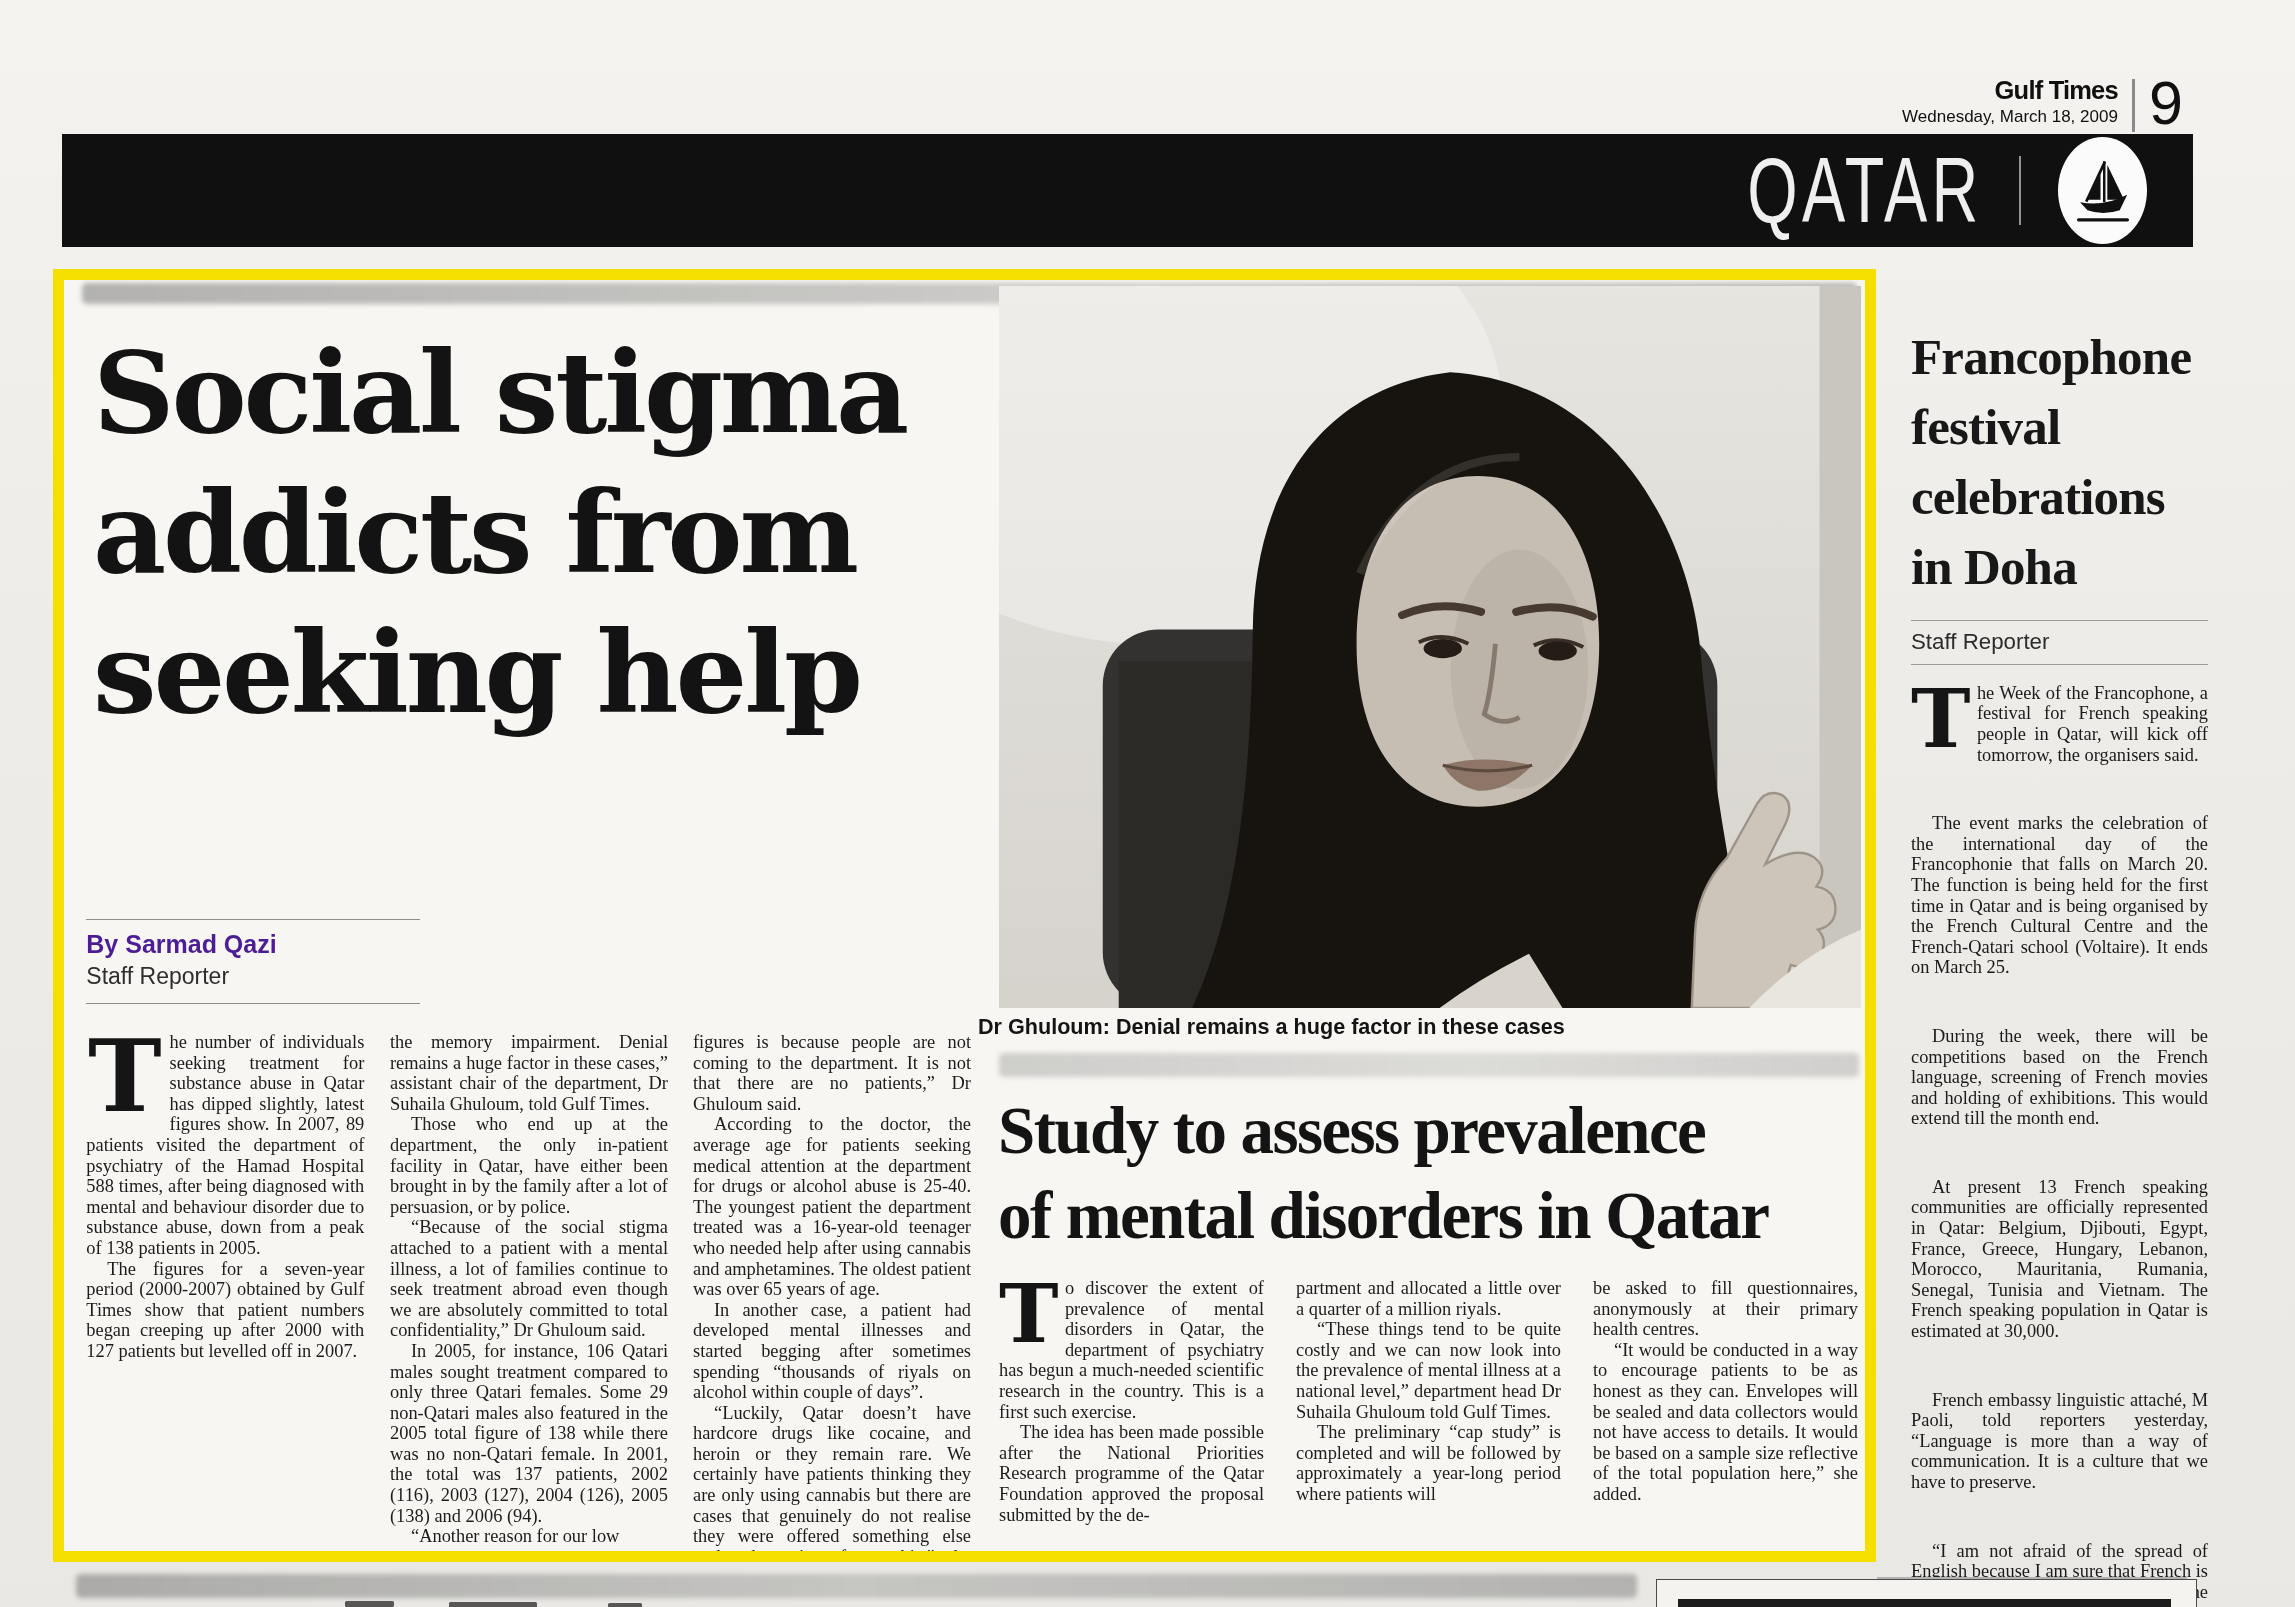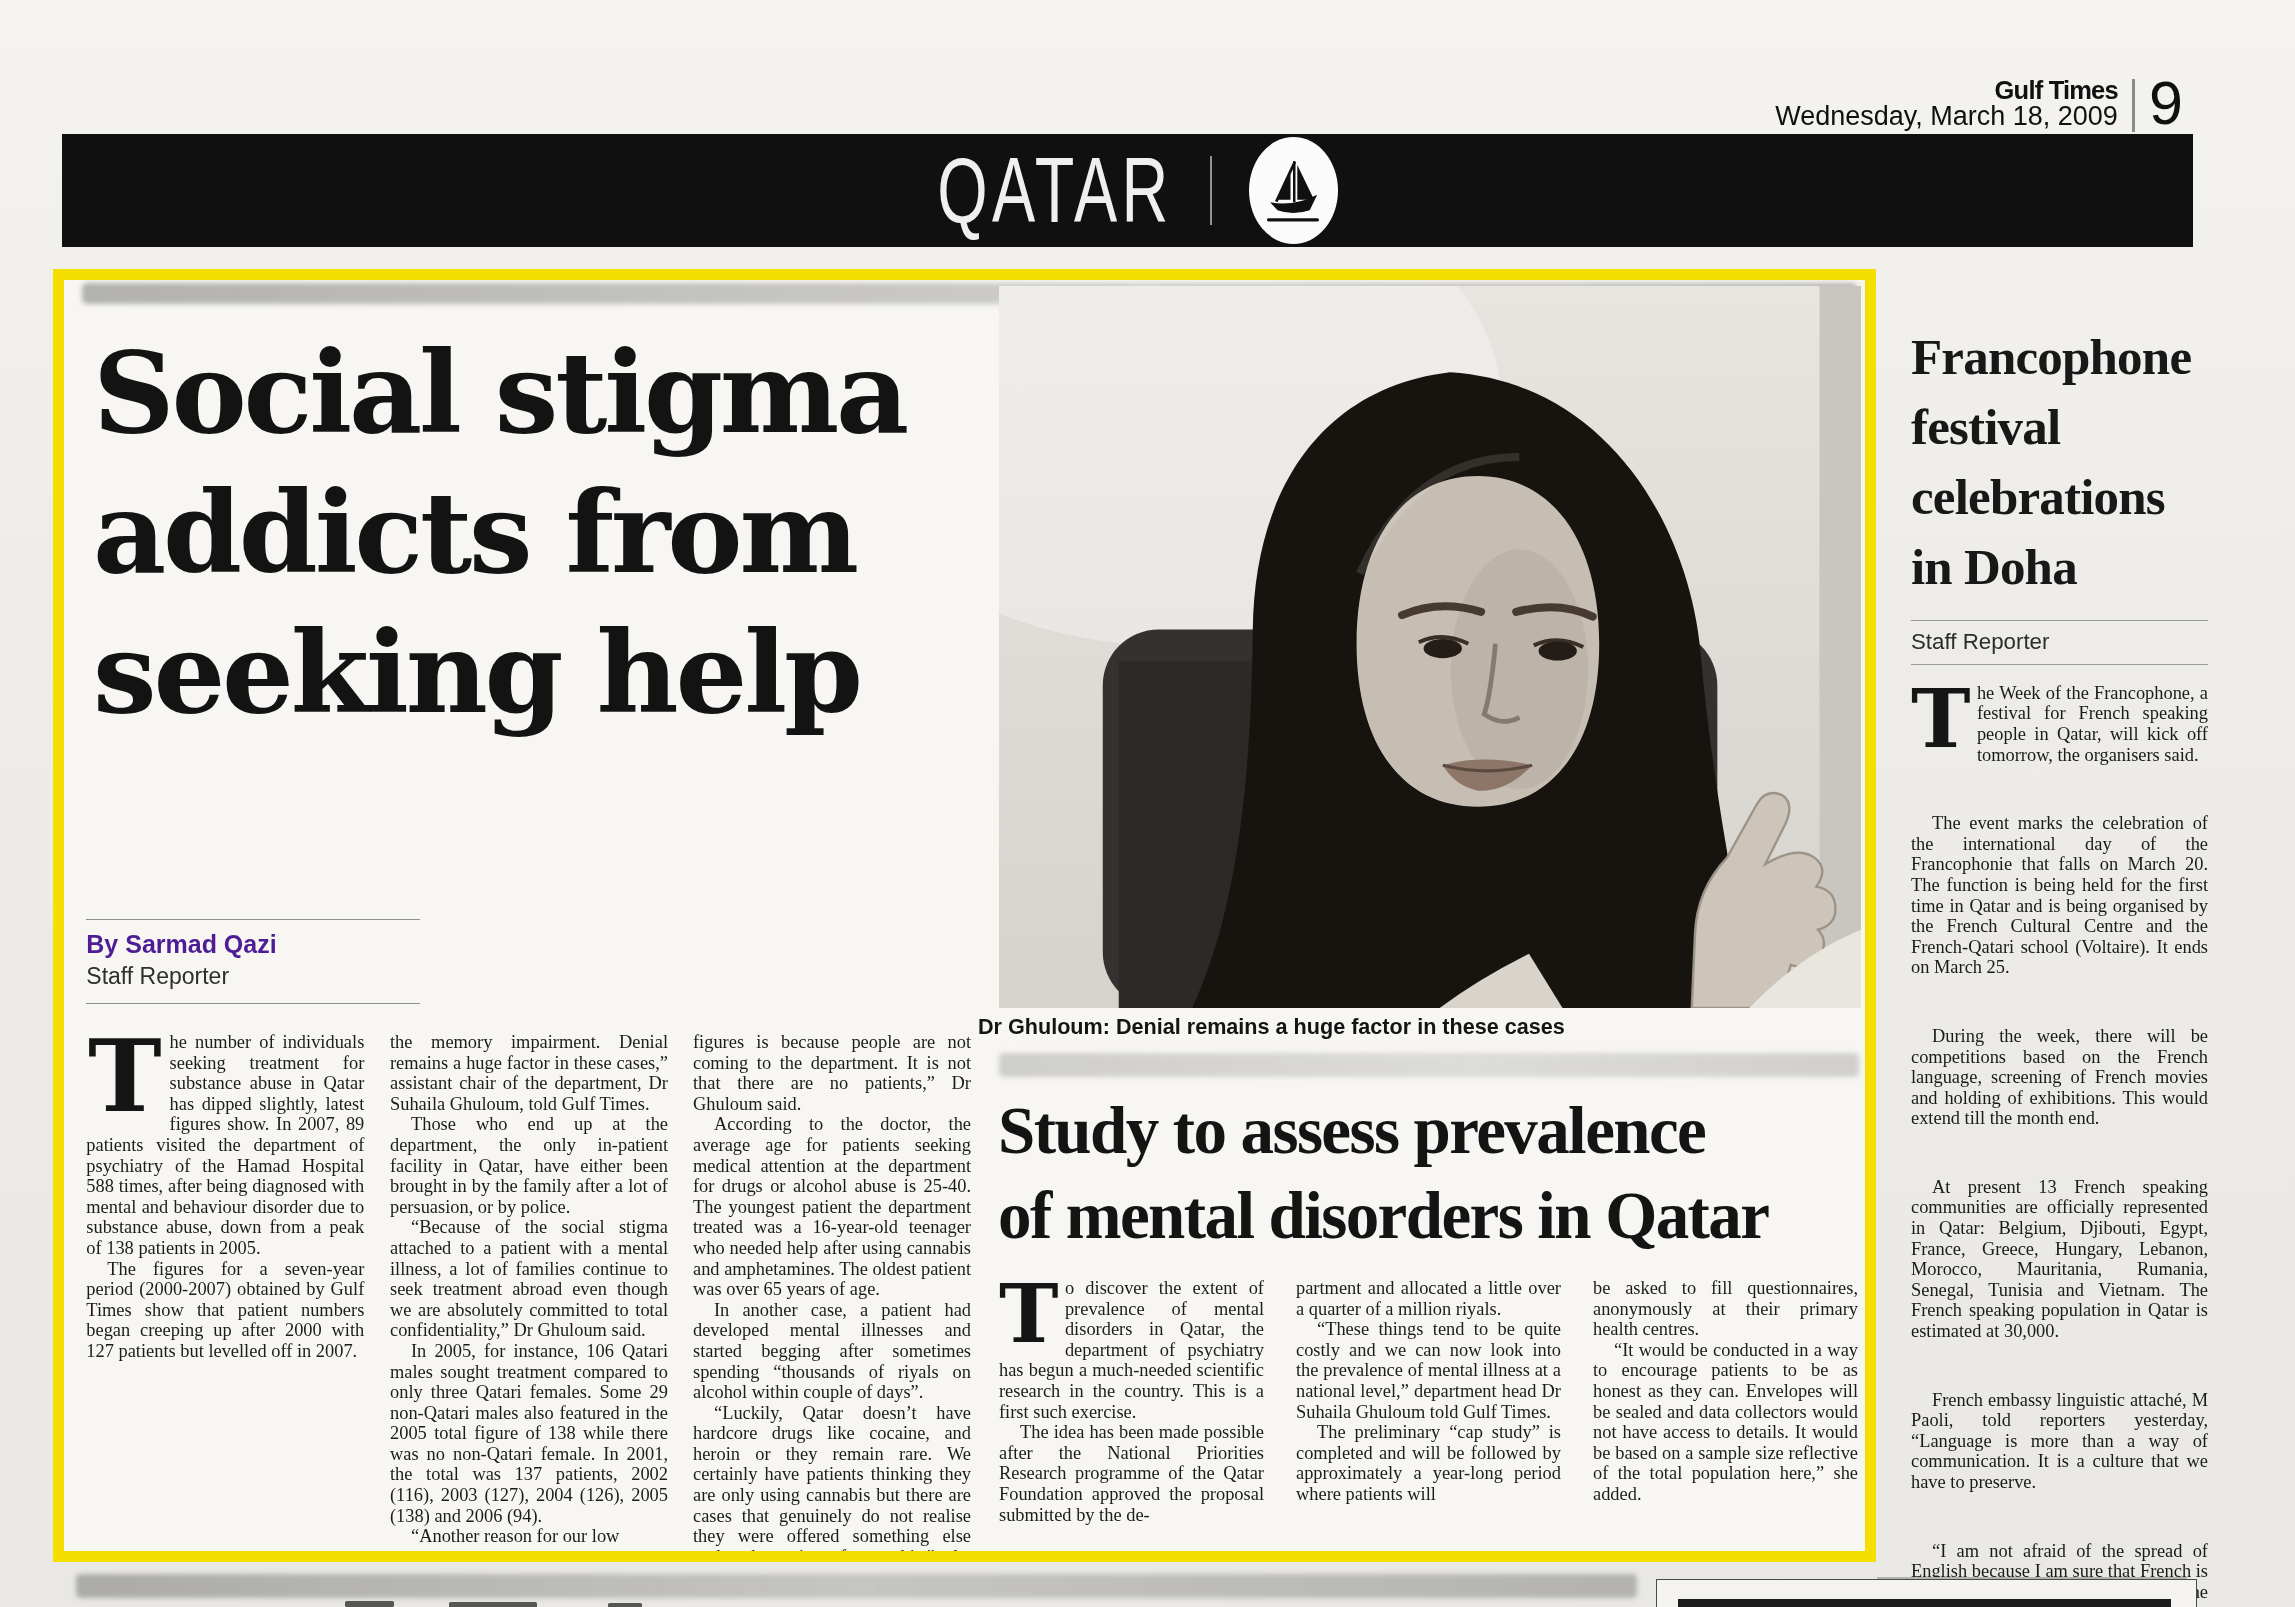--- a/index.html
+++ b/index.html
@@ -10,27 +10,27 @@
     position:relative; width:2295px; height:1607px; overflow:hidden;
     background:linear-gradient(180deg,#f4f3ef 0%,#edece8 40%,#e9e8e4 100%);
     font-family:"Liberation Serif", serif; color:#1c1c1c;
   }
 
   
   .masthead { position:absolute; top:77px; right:112px; display:flex; align-items:flex-start; gap:14.4px;
     font-family:"Liberation Sans", sans-serif; color:#101010; }
   .mast-text { text-align:right; }
   .paper-name { font-weight:bold; font-size:25.5px; line-height:27px; letter-spacing:-0.8px; }
-  .paper-date { font-size:27px; line-height:25.5px; }
+  .paper-date { font-size:17px; line-height:25.5px; }
   .mast-divider { width:2.4px; height:53px; background:#8a8a8a; margin-top:1.6px; }
   .page-number { font-size:61px; line-height:53px; font-weight:400; }
 
   
   .section-banner { position:absolute; left:62px; top:134px; width:2131px; height:113px; background:#101010;
-    display:flex; align-items:center; justify-content:center; gap:37px; padding-right:46px; box-sizing:border-box; }
+    display:flex; align-items:center; justify-content:flex-end; gap:37px; padding-right:46px; box-sizing:border-box; }
   .section-label { font-family:"Liberation Sans", sans-serif; font-size:83px; font-weight:400; color:#efefef;
     letter-spacing:5.6px; transform:scale(0.78,1.12); transform-origin:right center; }
   .banner-divider { width:1.6px; height:69px; background:rgba(255,255,255,.55); }
   .logo-oval { width:89px; height:107px; background:#fbfbfb; border-radius:50%;
     display:flex; align-items:center; justify-content:center; flex:0 0 auto; }
   .logo-oval svg { width:62px; height:78px; }
 
   
   .main-box { position:absolute; left:53px; top:269px; width:1823px; height:1293px; box-sizing:border-box;
     border:11.2px solid #f5df00; background:#f7f6f2; overflow:hidden; }

